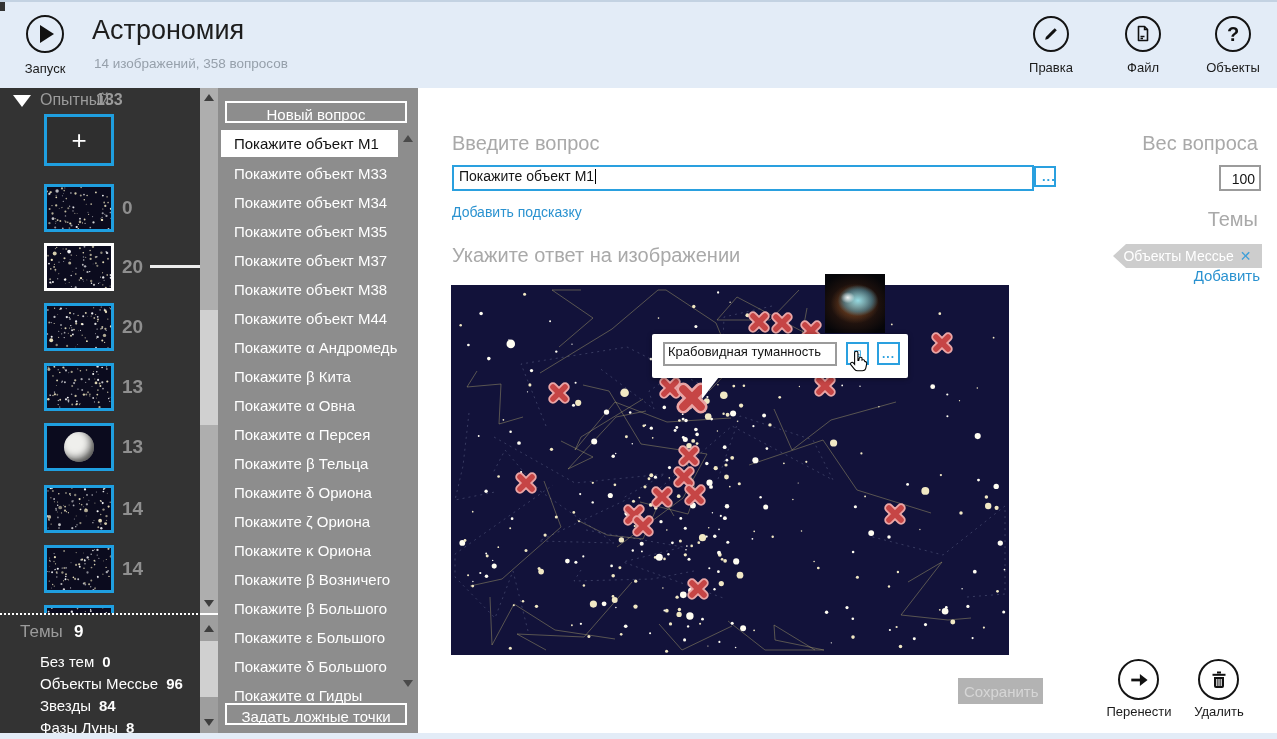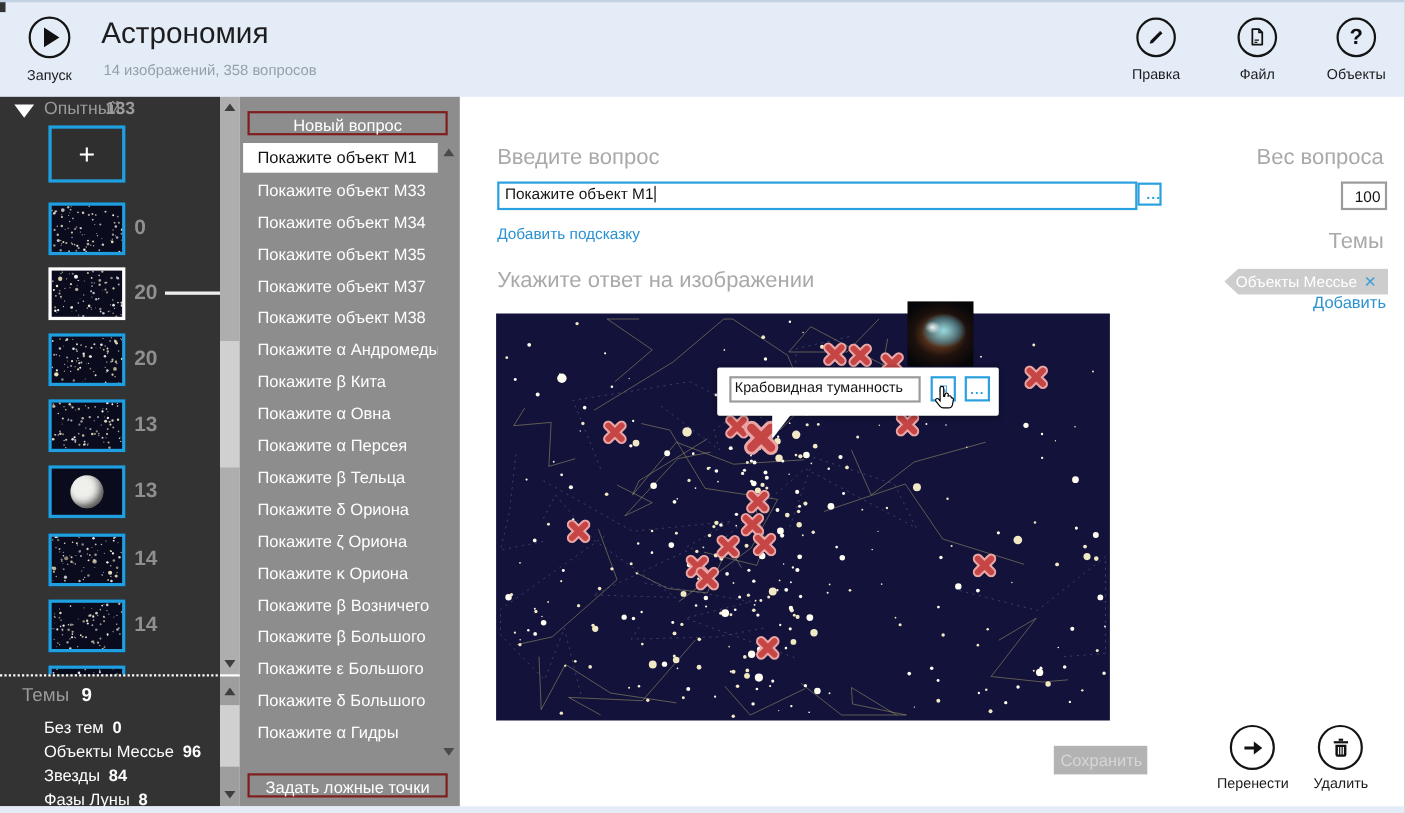--- a/index.html
+++ b/index.html
@@ -41,21 +41,21 @@
   
   .lane{position:absolute;width:18px;background:#aeaeae;}
   .lane1{left:200px;top:88px;height:525px;}
   .lane2{left:200px;top:615px;height:118px;background:#9e9e9e;}
   .lane-thumb{position:absolute;left:0;width:18px;background:#d0d0d0;}
   .tri-up{width:0;height:0;border-left:5px solid transparent;border-right:5px solid transparent;border-bottom:7px solid #3e3e3e;position:absolute;left:4px;cursor:pointer;}
   .tri-down{width:0;height:0;border-left:5px solid transparent;border-right:5px solid transparent;border-top:7px solid #3e3e3e;position:absolute;left:4px;cursor:pointer;}
 
   
   .qlist{position:absolute;left:218px;top:88px;width:200px;height:645px;background:#8d8d8d;}
-  .q-btn{position:absolute;left:7px;width:182px;height:22px;border:2px solid #7f1d1d;color:#fff;font-size:15px;text-align:center;line-height:22px;cursor:pointer;background:transparent;}
+  .q-btn{position:absolute;left:7px;width:182px;height:22px;border:2px solid #ffffff;color:#fff;font-size:15px;text-align:center;line-height:22px;cursor:pointer;background:transparent;}
   .q-btn-new{top:13px;}
   .q-btn-false{top:615px;}
   .q-items{position:absolute;left:0;top:42px;width:200px;}
   .q-item{position:relative;left:3px;width:177px;height:29px;line-height:29px;padding-left:13px;font-size:15px;color:#fff;white-space:nowrap;overflow:hidden;cursor:pointer;box-sizing:border-box;}
   .q-item.selected{background:#fff;color:#121212;height:27px;line-height:27px;margin-bottom:2px;}
   .q-arrow-up{left:185px;top:47px;border-bottom-color:#4a4a4a;}
   .q-arrow-down{left:185px;top:592px;border-top-color:#4a4a4a;}
 
   
   .h-gray{position:absolute;font-size:20px;font-weight:300;color:#a9a9a9;}
@@ -786,20 +786,21 @@
 
   <div class="qlist">
     <button class="q-btn q-btn-new">Новый вопрос</button>
     <div class="q-items">
         <div class="q-item selected">Покажите объект M1</div>
         <div class="q-item">Покажите объект M33</div>
         <div class="q-item">Покажите объект M34</div>
         <div class="q-item">Покажите объект M35</div>
         <div class="q-item">Покажите объект M37</div>
         <div class="q-item">Покажите объект M38</div>
+        <div class="q-item">Покажите объект M44</div>
         <div class="q-item">Покажите α Андромеды</div>
         <div class="q-item">Покажите β Кита</div>
         <div class="q-item">Покажите α Овна</div>
         <div class="q-item">Покажите α Персея</div>
         <div class="q-item">Покажите β Тельца</div>
         <div class="q-item">Покажите δ Ориона</div>
         <div class="q-item">Покажите ζ Ориона</div>
         <div class="q-item">Покажите κ Ориона</div>
         <div class="q-item">Покажите β Возничего</div>
         <div class="q-item">Покажите β Большого</div>

